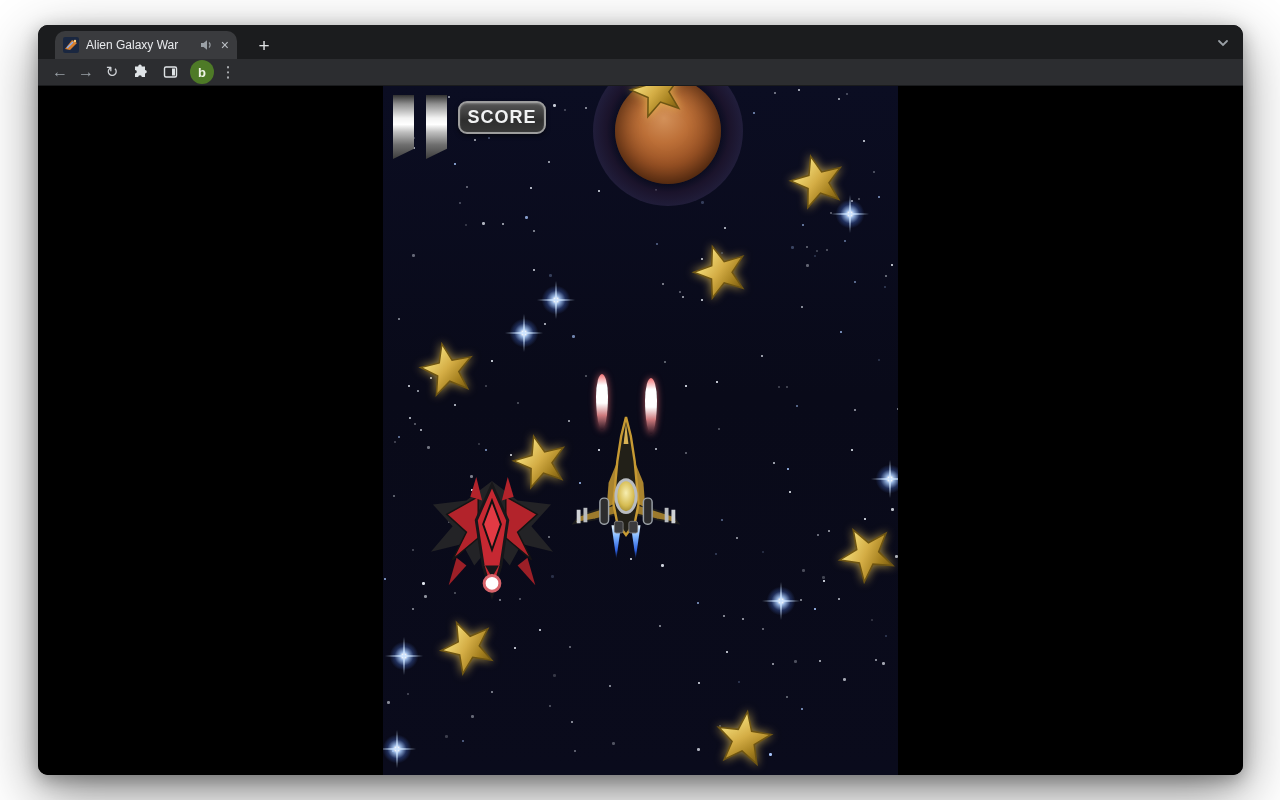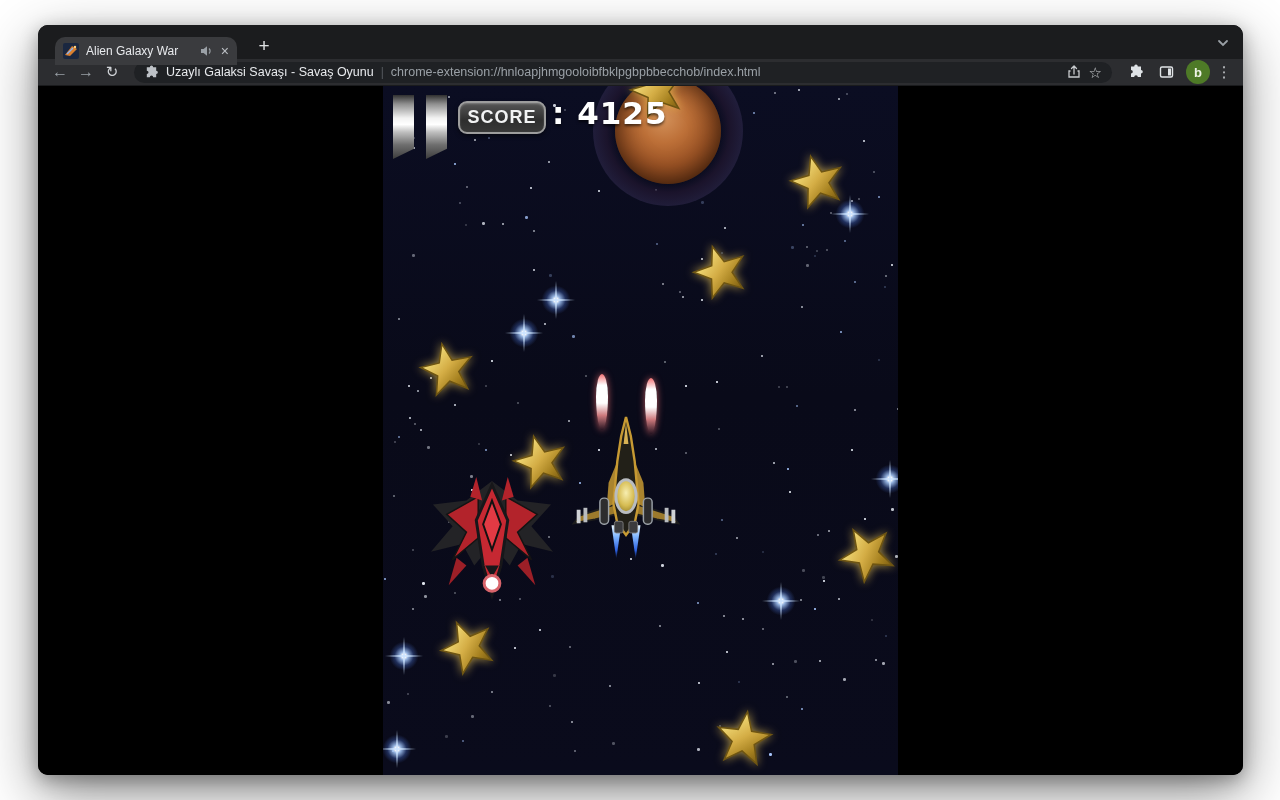--- a/index.html
+++ b/index.html
@@ -2,21 +2,21 @@
 <html><head>
 <meta charset="utf-8">
 <style>
   html,body{margin:0;padding:0;width:1280px;height:800px;overflow:hidden;background:#fff;
     font-family:"Liberation Sans",sans-serif;}
   .window{position:absolute;left:38px;top:25px;width:1205px;height:750px;border-radius:10px;
     overflow:hidden;background:#000;
     box-shadow:0 18px 55px rgba(0,0,0,.45),0 5px 18px rgba(0,0,0,.30);}
   
   .tabstrip{position:relative;height:34px;background:#1b1c1e;}
-  .tab{position:absolute;left:17px;top:12px;height:28px;width:182px;background:#3a3b3e;
+  .tab{position:absolute;left:17px;top:6px;height:28px;width:182px;background:#3a3b3e;
     border-radius:10px 10px 0 0;display:flex;align-items:center;padding:0 8px;gap:7px;box-sizing:border-box;}
   .tab-title{flex:1;font-size:12px;color:#e8eaed;white-space:nowrap;overflow:hidden;}
   .tab-icon{width:16px;height:16px;flex:0 0 auto;}
   .tab-close{color:#bdc1c6;font-size:14px;line-height:14px;cursor:pointer;}
   .newtab{position:absolute;left:214px;top:9px;width:24px;height:24px;color:#dfe1e2;font-size:19px;
     display:flex;align-items:center;justify-content:center;cursor:pointer;border-radius:50%;}
   .strip-chevron{position:absolute;right:12px;top:10px;cursor:pointer;}
   
   .toolbar{height:27px;background:#2c2d30;display:flex;align-items:center;padding:0 10px;gap:2px;
     border-bottom:1px solid #1a1b1d;box-sizing:border-box;}
@@ -118,33 +118,20 @@
     <div class="newtab">+</div>
     <svg class="strip-chevron" width="16" height="16" viewBox="0 0 16 16">
       <path d="M4 6l4 4 4-4" stroke="#9aa0a6" stroke-width="1.8" fill="none" stroke-linecap="round"></path>
     </svg>
   </div>
 
   <div class="toolbar">
     <div class="navbtn">←</div>
     <div class="navbtn">→</div>
     <div class="navbtn reload">↻</div>
-    <div class="addr">
-      <svg class="pill-ico" width="15" height="15" viewBox="0 0 16 16">
-        <path d="M6.2 2.4a1.8 1.8 0 0 1 3.6 0H13V6a1.8 1.8 0 0 1 0 3.6V13H9.8a1.8 1.8 0 0 0-3.6 0H3V9.6a1.8 1.8 0 0 0 0-3.6V2.4Z" fill="#bdc1c6"></path>
-      </svg>
-      <span class="addr-title">Uzaylı Galaksi Savaşı - Savaş Oyunu</span>
-      <span class="addr-sep">|</span>
-      <span class="addr-url">chrome-extension://hnloapjhmgooloibfbklpgbpbbecchob/index.html</span>
-      <svg class="pill-ico" width="16" height="16" viewBox="0 0 16 16">
-        <path d="M8 2v8M5.5 4.5 8 2l2.5 2.5" stroke="#c7cacd" stroke-width="1.3" fill="none" stroke-linecap="round"></path>
-        <path d="M4.5 7H3v6h10V7h-1.5" stroke="#c7cacd" stroke-width="1.3" fill="none"></path>
-      </svg>
-      <span class="star-glyph pill-ico">☆</span>
-    </div>
     <svg class="pill-ico" width="16" height="16" viewBox="0 0 16 16" style="margin:0 6px;">
       <path d="M6.2 2.4a1.8 1.8 0 0 1 3.6 0H13V6a1.8 1.8 0 0 1 0 3.6V13H9.8a1.8 1.8 0 0 0-3.6 0H3V9.6a1.8 1.8 0 0 0 0-3.6V2.4Z" fill="#dfe3e6"></path>
     </svg>
     <svg class="pill-ico" width="17" height="16" viewBox="0 0 16 16" style="margin:0 6px;">
       <rect x="2" y="3" width="12" height="10" rx="1.5" fill="none" stroke="#dfe3e6" stroke-width="1.4"></rect>
       <rect x="9.5" y="4.5" width="3" height="7" fill="#dfe3e6"></rect>
     </svg>
     <div class="avatar">b</div>
     <div class="dots">⋮</div>
   </div>
@@ -191,21 +178,20 @@
         <rect x="63" y="110" width="9" height="12" rx="2" fill="#3b3b3d" stroke="#777" stroke-width="1"></rect>
       </svg>
 
       <div class="pause">
         <div class="pause-bar"></div>
         <div class="pause-bar"></div>
       </div>
       <div class="score-btn">
         <span>SCORE</span>
       </div>
-      <div class="score-val">: 4125</div>
 
     <div class="bgstar" style="left: 403px; top: 610px; width: 1.6px; height: 1.6px; opacity: 0.44;"></div>
         <div class="bgstar" style="left: 423px; top: 160px; width: 1.6px; height: 1.6px; opacity: 0.4;"></div>
         <div class="bgstar" style="left: 281px; top: 86px; width: 1.6px; height: 1.6px; opacity: 0.67;"></div>
         <div class="bgstar" style="left: 91px; top: 53px; width: 1.6px; height: 1.6px; opacity: 0.7;"></div>
         <div class="bgstar" style="left: 108px; top: 605px; width: 1.6px; height: 1.6px; opacity: 0.57;"></div>
         <div class="bgstar" style="left: 143px; top: 456px; width: 2.6px; height: 2.6px; opacity: 0.78;"></div>
         <div class="bgstar" style="left: 156px; top: 543px; width: 1.6px; height: 1.6px; opacity: 0.89;"></div>
         <div class="bgstar" style="left: 102px; top: 299px; width: 1.6px; height: 1.6px; opacity: 0.27;"></div>
         <div class="bgstar" style="left: 281px; top: 77px; width: 1.6px; height: 1.6px; opacity: 0.84;"></div>

